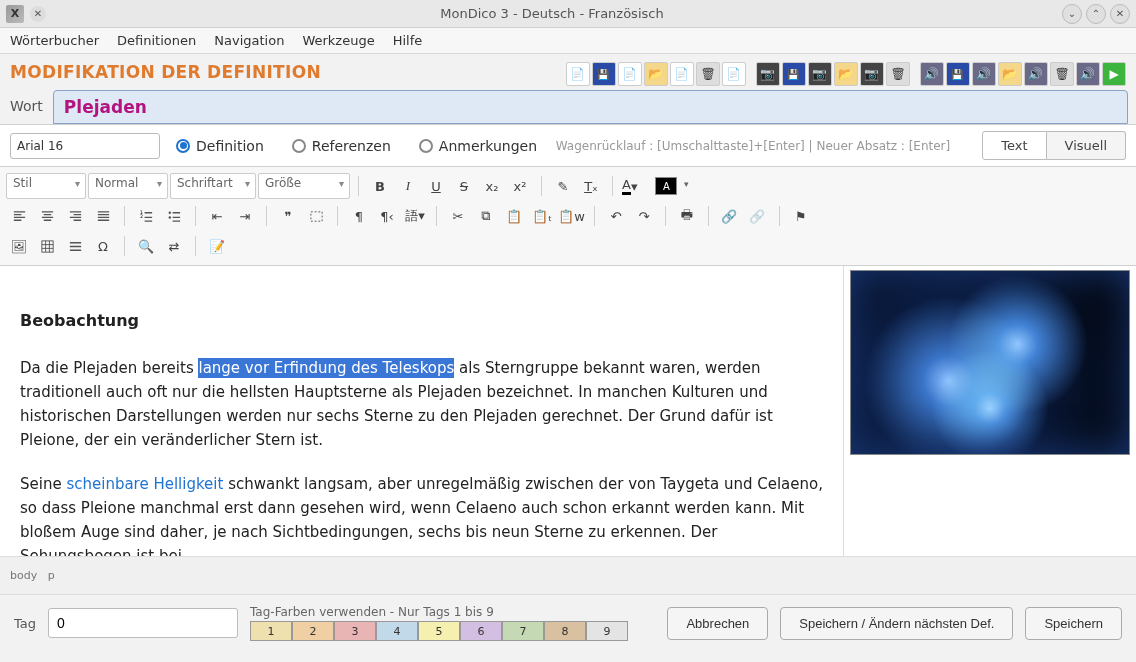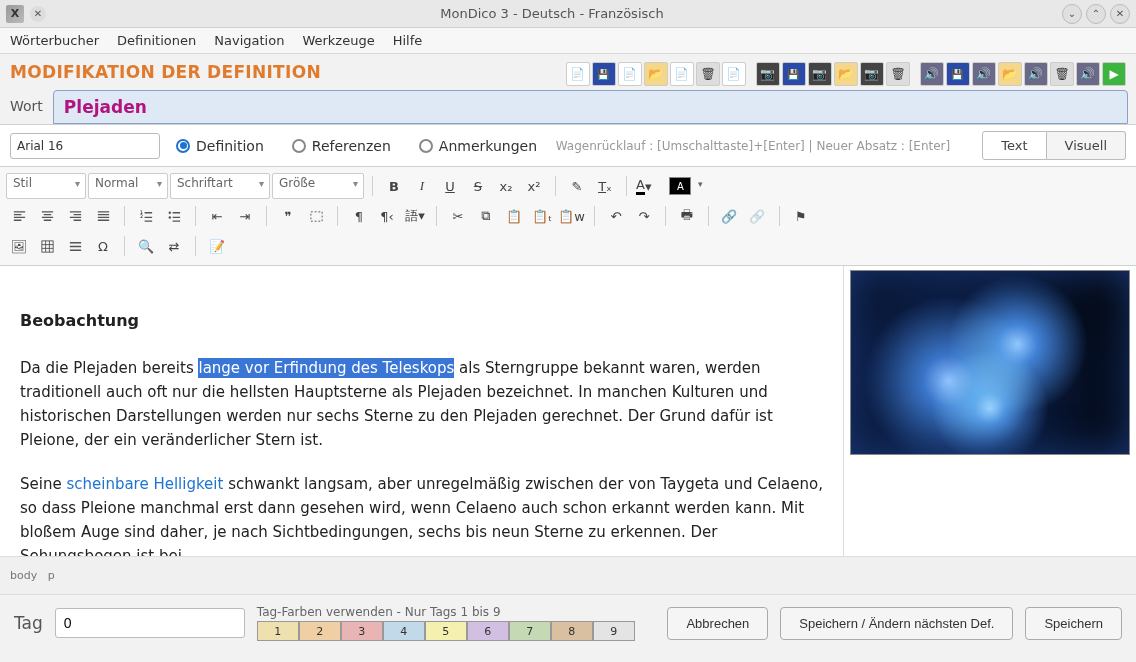--- a/index.html
+++ b/index.html
@@ -75,21 +75,21 @@
                                            radial-gradient(circle at 60% 40%, #8abeff 0%, #3a74c8 10%, transparent 35%),
                                            radial-gradient(circle at 50% 75%, #8abeff 0%, #3a74c8 8%, transparent 30%),
                                            #000;
             background-blend-mode: screen;
             box-shadow: inset 0 0 40px #1a3a7a; border:1px solid #888;}
   
   .pathbar { background:#f0f0f0; padding:12px 10px; font-size:11px; color:#777; border-top:1px solid #ddd; border-bottom:1px solid #ddd;}
   
   
   .bottombar { display:flex; align-items:center; padding:10px 14px; gap:12px; background:#f2f2f2;}
-  .taglabel { font-size:17px; color:#555;}
+  .taglabel { font-size:13px; color:#555;}
   .taginput { width:190px; height:30px; border:1px solid #bbb; border-radius:3px; padding:4px 8px; font-size:14px; background:#fff;}
   .tagcolors { display:flex; flex-direction:column; }
   .tagcolors .caption { font-size:12px; color:#666; margin-bottom:2px;}
   .colorrow { display:flex;}
   .colorcell { width:42px; height:20px; border:1px solid #999; display:flex; align-items:center; justify-content:center; font-size:11px;}
   .c1{background:#efe0b0;} .c2{background:#f0cfa4;} .c3{background:#e8b4b4;} .c4{background:#c2d9ea;}
   .c5{background:#f5efb0;} .c6{background:#d2bfe2;} .c7{background:#c4d9b4;} .c8{background:#d9c0a0;} .c9{background:#e4e4e4;}
   .btn { padding:8px 18px; border:1px solid #aaa; background:#f5f5f5; border-radius:4px; font-size:13px; color:#333;}
   .bottombar .spacer { flex:1;}
 
@@ -174,21 +174,21 @@
   <div class="viewbtns">
     <div class="viewbtn active">Text</div>
     <div class="viewbtn">Visuell</div>
   </div>
 </div>
 
 <div class="tool-area">
   <div class="tool-row">
     <div class="tsel" style="width:80px">Stil</div>
     <div class="tsel" style="width:80px">Normal</div>
-    <div class="tsel" style="width:100px">Schriftart</div>
+    <div class="tsel" style="width:86px">Schriftart</div>
     <div class="tsel" style="width:92px">Größe</div>
     <div class="tool-sep"></div>
     <div class="tbtn bold">B</div>
     <div class="tbtn italic">I</div>
     <div class="tbtn under">U</div>
     <div class="tbtn strike">S</div>
     <div class="tbtn">x₂</div>
     <div class="tbtn">x²</div>
     <div class="tool-sep"></div>
     <div class="tbtn">✎</div>

